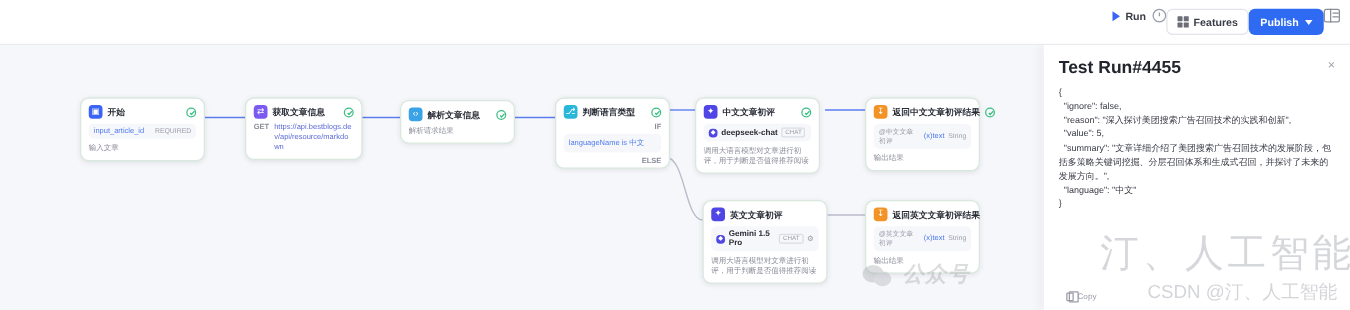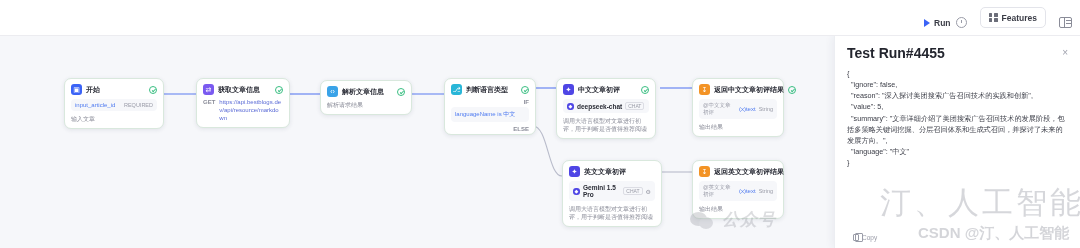--- a/index.html
+++ b/index.html
@@ -15,21 +15,21 @@
   .header {
     position: absolute; top: 0; left: 0; width: 1080px; height: 36px;
     background: #ffffff; border-bottom: 1px solid #ececf0;
     display: flex; align-items: center; z-index: 30;
   }
   .hdr-left { padding-left: 10px; line-height: 1.15; }
   .hdr-title { font-size: 8.5px; font-weight: bold; color: #2a2c36; letter-spacing: .1px; }
   .hdr-sub { font-size: 7.5px; color: #9a9ca8; margin-top: 2px; }
 
   .hdr-right {
-    margin-left: auto; display: flex; align-items: flex-end; gap: 13px; padding-right: 8px;
+    margin-left: auto; display: flex; align-items: flex-start; gap: 0; padding-right: 8px;
   }
   .run-group { display: flex; align-items: center; gap: 5px; }
   .run-btn {
     display: flex; align-items: center; gap: 4px;
     font-size: 8.5px; color: #3a3c46; font-weight: bold;
   }
   .play-tri {
     width: 0; height: 0; border-left: 6px solid #3b63f6;
     border-top: 4px solid transparent; border-bottom: 4px solid transparent;
   }
@@ -163,21 +163,21 @@
   }
   .wm-bubble .b1 { left: 0; top: 0; width: 17px; height: 14px; }
   .wm-bubble .b2 { left: 9px; top: 5px; width: 14px; height: 12px; background: #9b9da6; }
   .wm-text { font-size: 17px; font-weight: bold; color: #8e9099; letter-spacing: 1px; }
   .wm-big {
     position: absolute; left: 880px; top: 182px; z-index: 26; pointer-events: none;
     font-size: 31px; color: rgba(120,124,136,.30); letter-spacing: 3px; white-space: nowrap;
   }
   .wm-csdn {
     position: absolute; left: 918px; top: 224px; z-index: 26; pointer-events: none;
-    font-size: 15px; color: rgba(128,132,144,.34); white-space: nowrap; font-weight: bold;
+    font-size: 15px; color: rgba(128,132,144,.34); white-space: nowrap;
   }
 </style>
 </head>
 <body>
 
 <div class="header">
   <div class="hdr-left">
   </div>
   <div class="hdr-right">
     <div class="run-group">
@@ -188,20 +188,24 @@
       <span class="clock-ic"></span>
     </div>
     <div class="feat-btn">
       <span class="grid-ic">
           <i></i>
           <i></i>
           <i></i>
           <i></i>
         </span>
       <span>Features</span>
+    </div>
+    <div class="pub-btn">
+      <span>Publish</span>
+      <span class="chev"></span>
     </div>
     <span class="panel-ic"></span>
   </div>
 </div>
 
 <div class="canvas">
 
   <svg class="edges">
     <path d="M163 58 L196 58" stroke="#5b7cf0" stroke-width="1.1" fill="none"></path>
     <path d="M288 58 L320 58" stroke="#5b7cf0" stroke-width="1.1" fill="none"></path>

